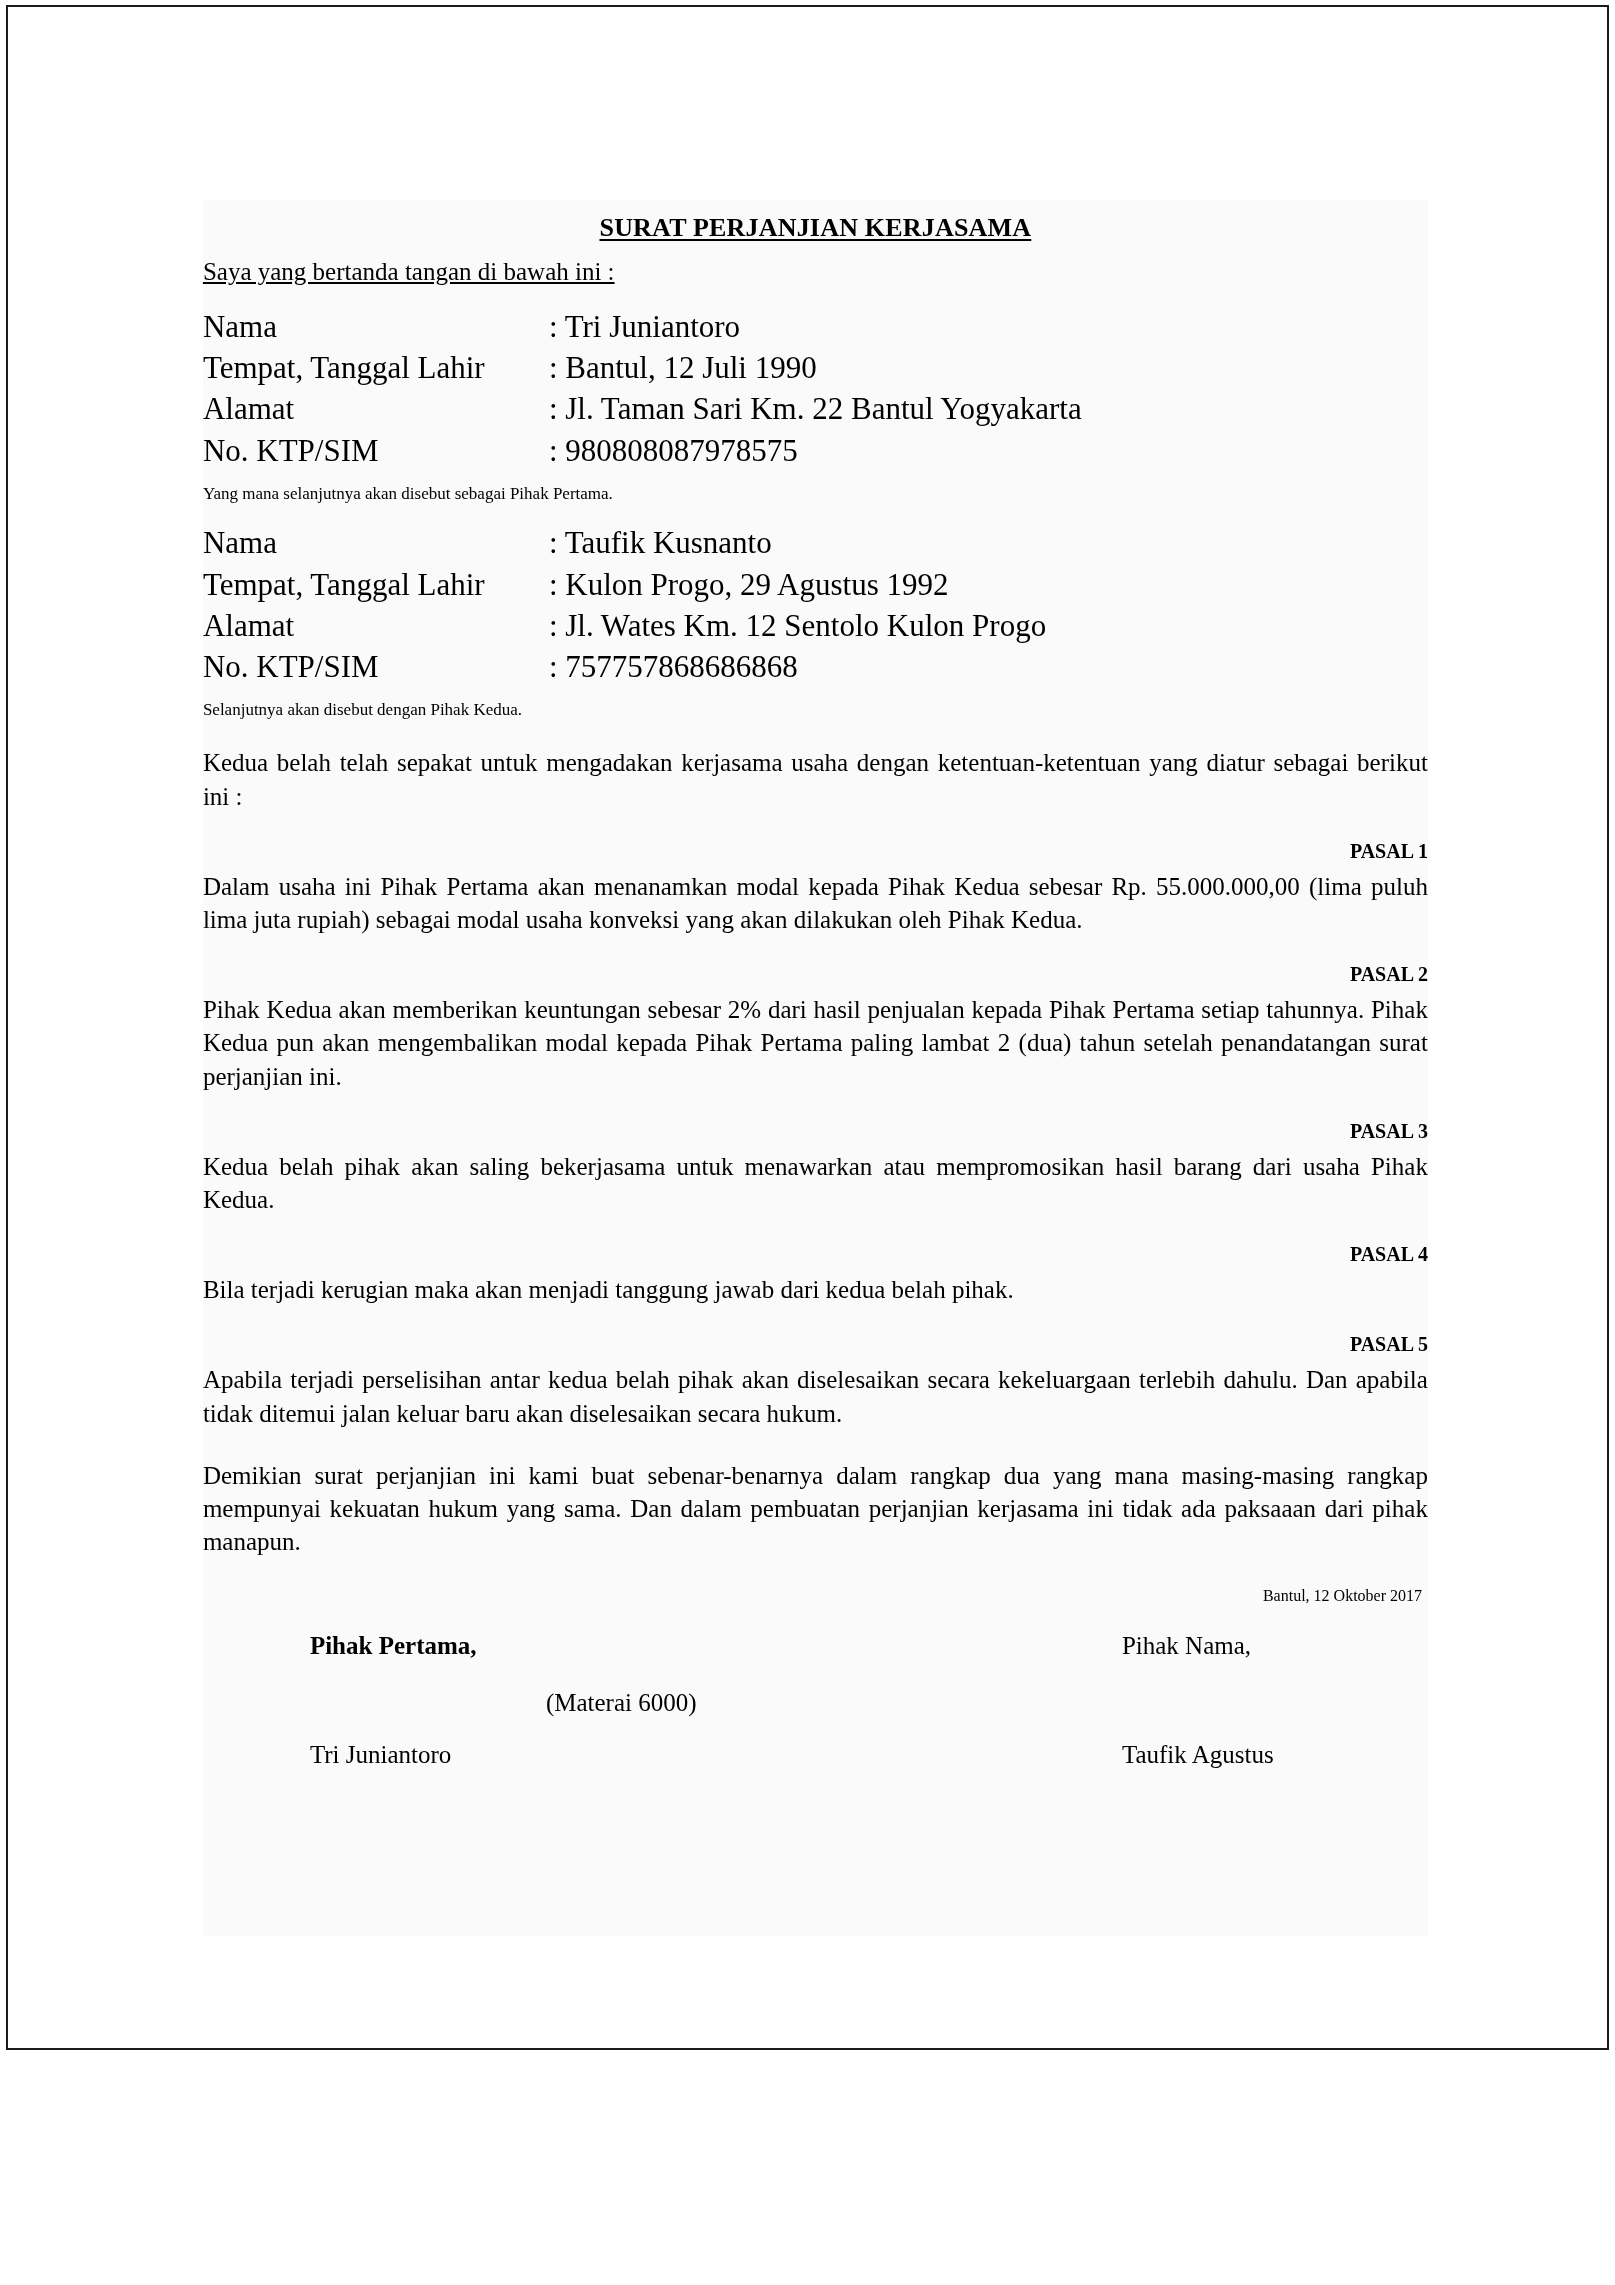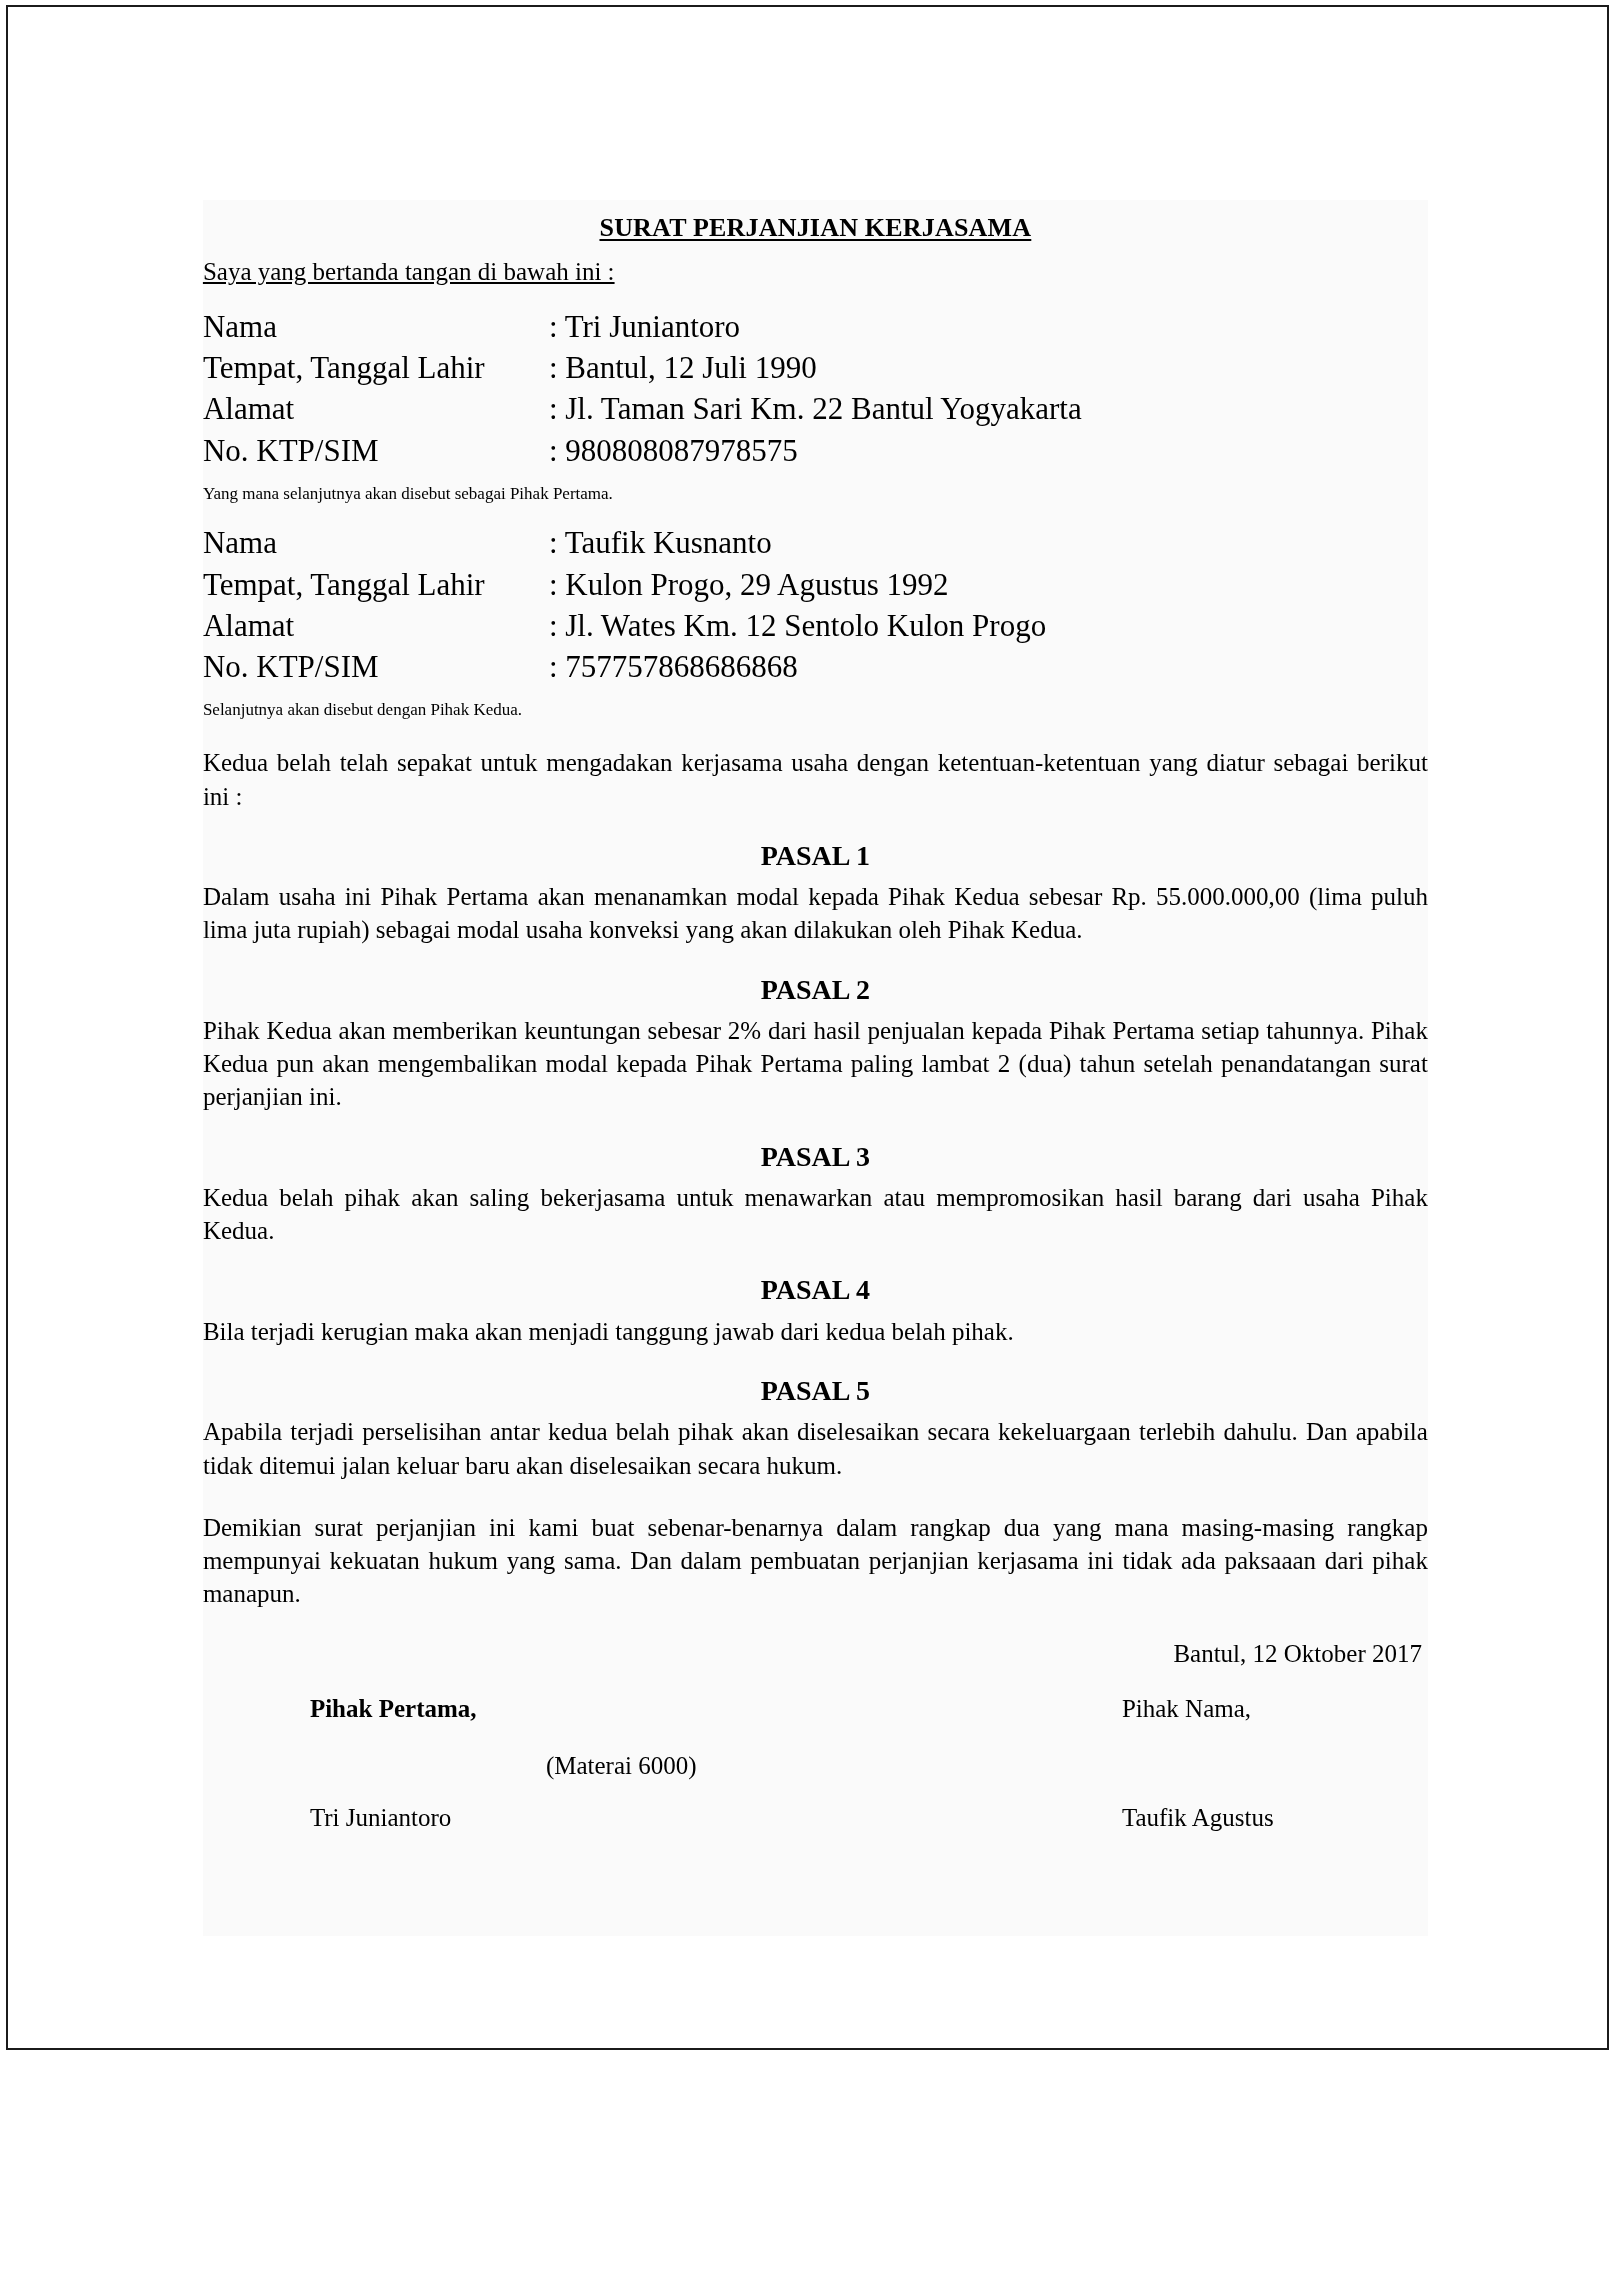--- a/index.html
+++ b/index.html
@@ -94,33 +94,33 @@
     line-height: 1.33;
     text-align: justify;
     text-justify: inter-word;
     margin: 25px 0 0 0;
   }
   .para.tight {
     margin-top: 5.9px;
   }
 
   .pasal-head {
-    text-align: center;
+    text-align: right;
     font-weight: bold;
-    font-size: 28px;
+    font-size: 20px;
     line-height: 1.3;
     margin: 25px 0 0 0;
   }
 
   .closing {
     margin-top: 29px;
   }
 
   .date-line {
-    font-size: 25px;
+    font-size: 16px;
     line-height: 1.3;
     text-align: right;
     margin: 27px 0 0 0;
     padding-right: 5.9px;
   }
 
   
   .sign-grid {
     position: relative;
     margin-top: 23.4px;

